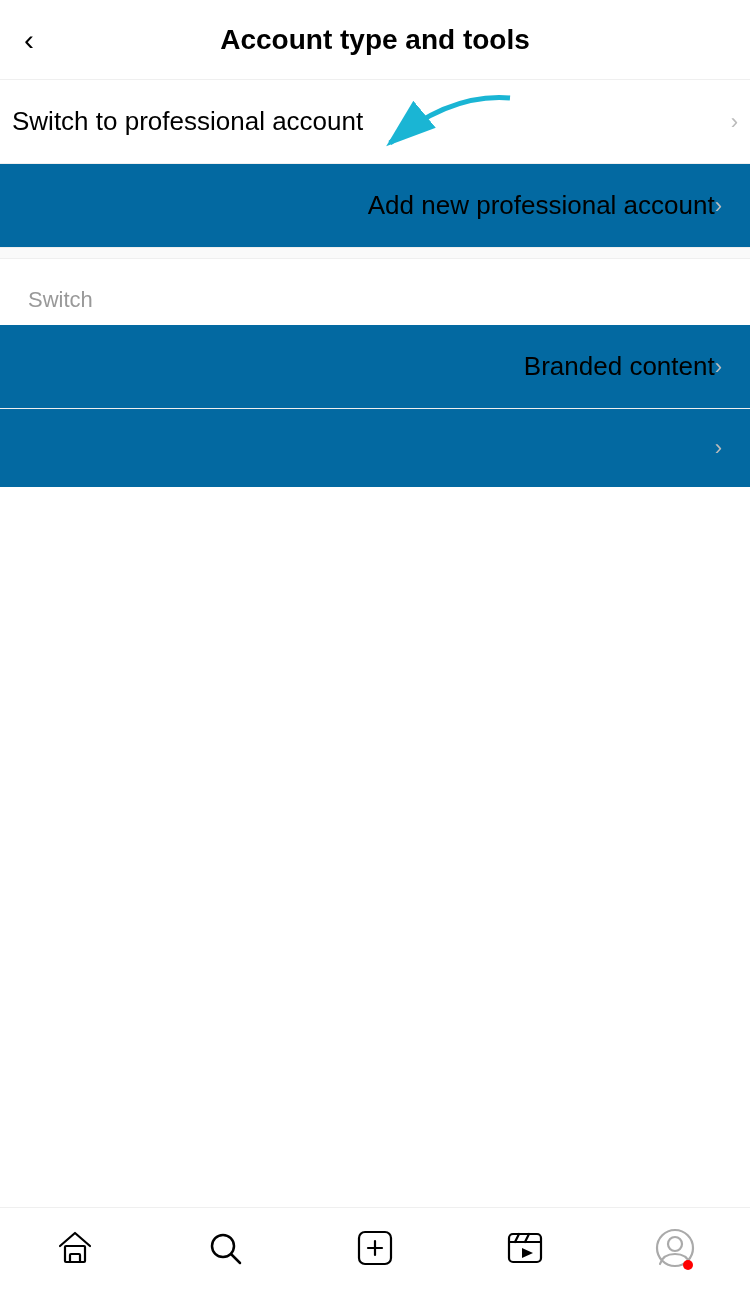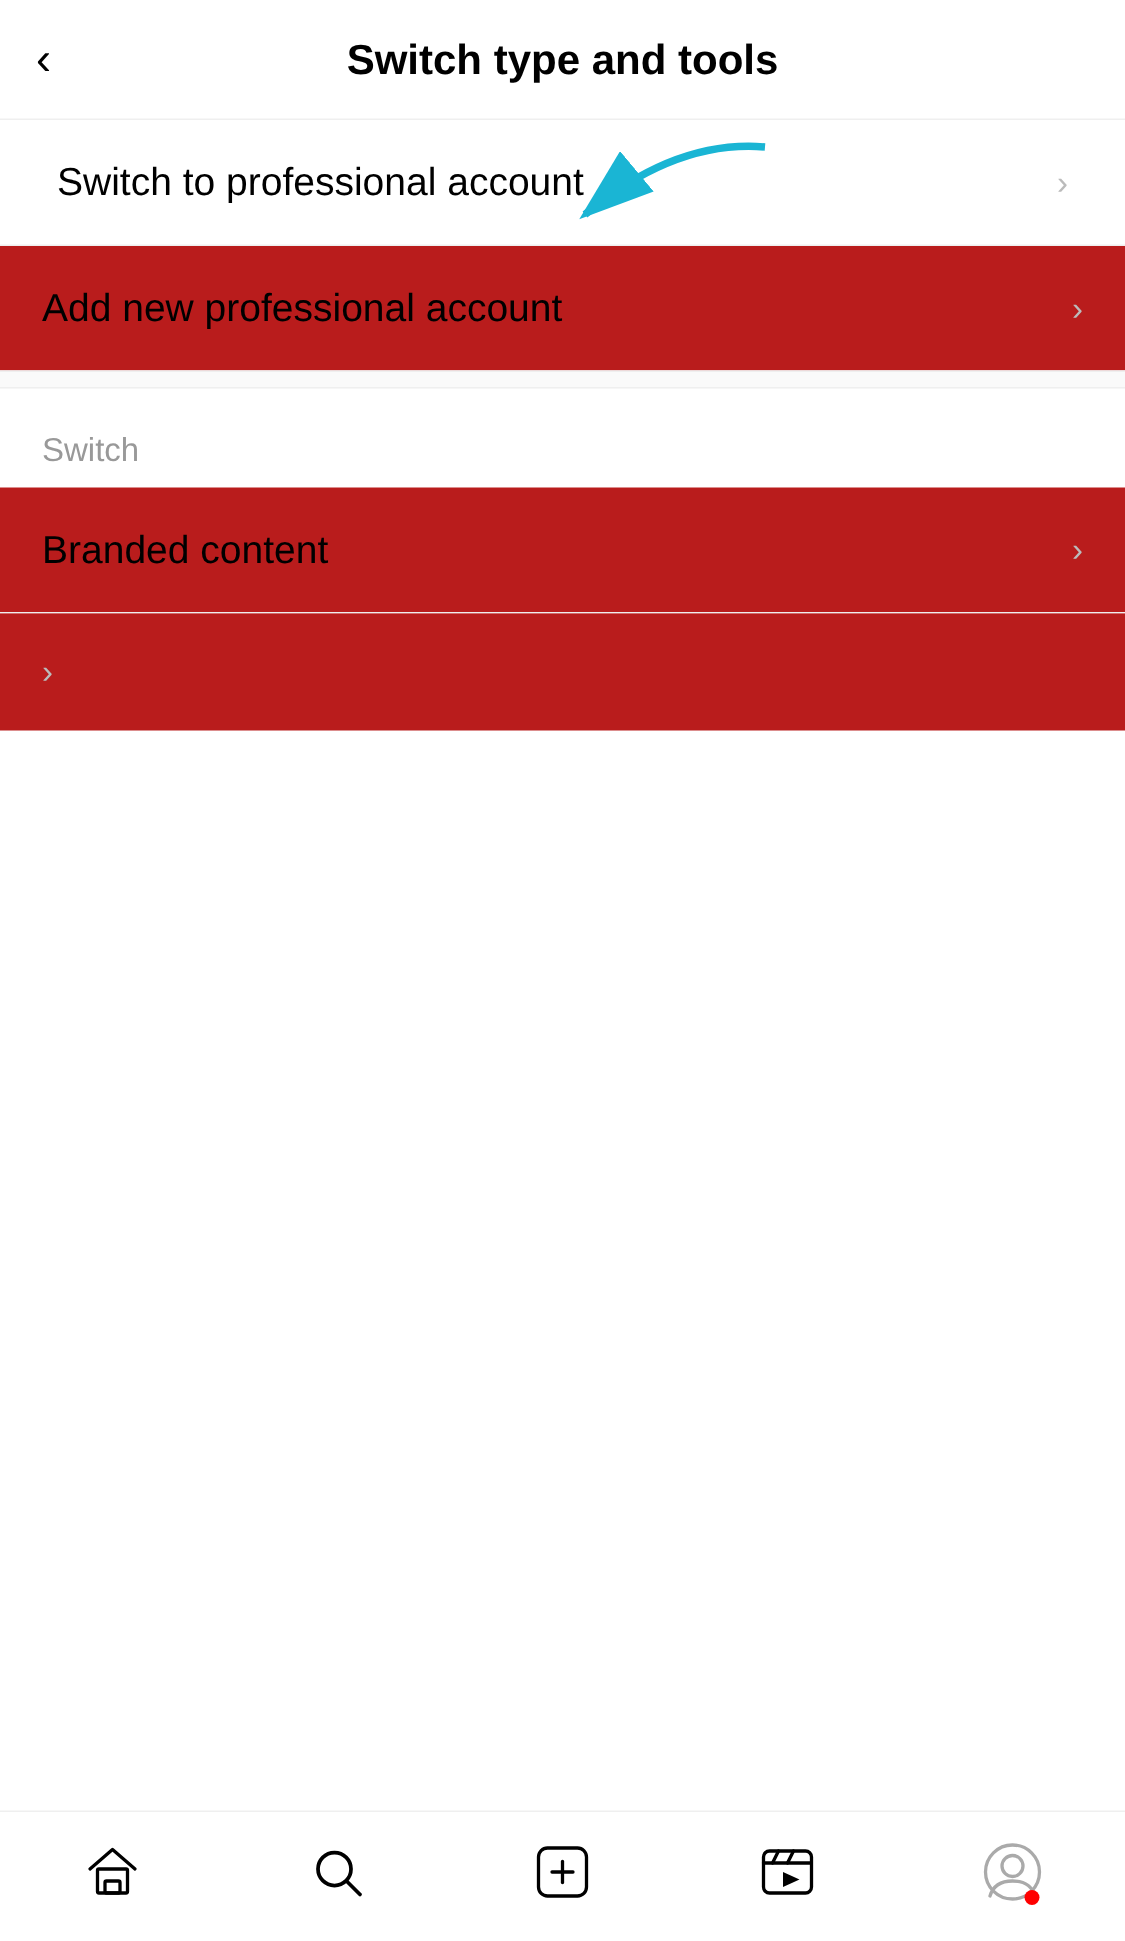--- a/index.html
+++ b/index.html
@@ -47,25 +47,25 @@
       font-size: 22px;
       color: #999;
       font-weight: 400;
       padding: 28px 28px 12px 28px;
     }
 
     
     .menu-item {
       display: flex;
       align-items: center;
-      justify-content: space-between;
+      justify-content: flex-end;
       padding: 26px 28px;
       border-bottom: 1px solid #efefef;
       cursor: pointer;
-      background: #b91c1c;
+      background: #0369a1;
     }
     .menu-item:last-child {
       border-bottom: none;
     }
     .menu-item-label {
       font-size: 26px;
       color: #000;
       font-weight: 400;
     }
     .menu-item-chevron {
@@ -79,21 +79,21 @@
       border-top: 1px solid #efefef;
       border-bottom: 1px solid #efefef;
     }
 
     
     .arrow-container {
       position: relative;
       display: flex;
       align-items: center;
       justify-content: space-between;
-      padding: 26px 38px;
+      padding: 26px 12px;
       border-bottom: 1px solid #efefef;
       cursor: pointer;
     }
 
     
     .bottom-nav {
       display: flex;
       align-items: center;
       justify-content: space-around;
       border-top: 1px solid #efefef;
@@ -135,21 +135,21 @@
       left: 330px;
       pointer-events: none;
       z-index: 10;
     }
   </style>
 </head>
 <body>
 
 <div class="header">
   <span class="header-back">‹</span>
-  <span class="header-title">Switch type and tools</span>
+  <span class="header-title">Account type and tools</span>
 </div>
 
 <div class="content">
 
   <div>
 
     <div class="arrow-container" style="position:relative;">
 
       <svg class="cyan-arrow" width="200" height="80" viewBox="0 0 200 80">
         <defs>

